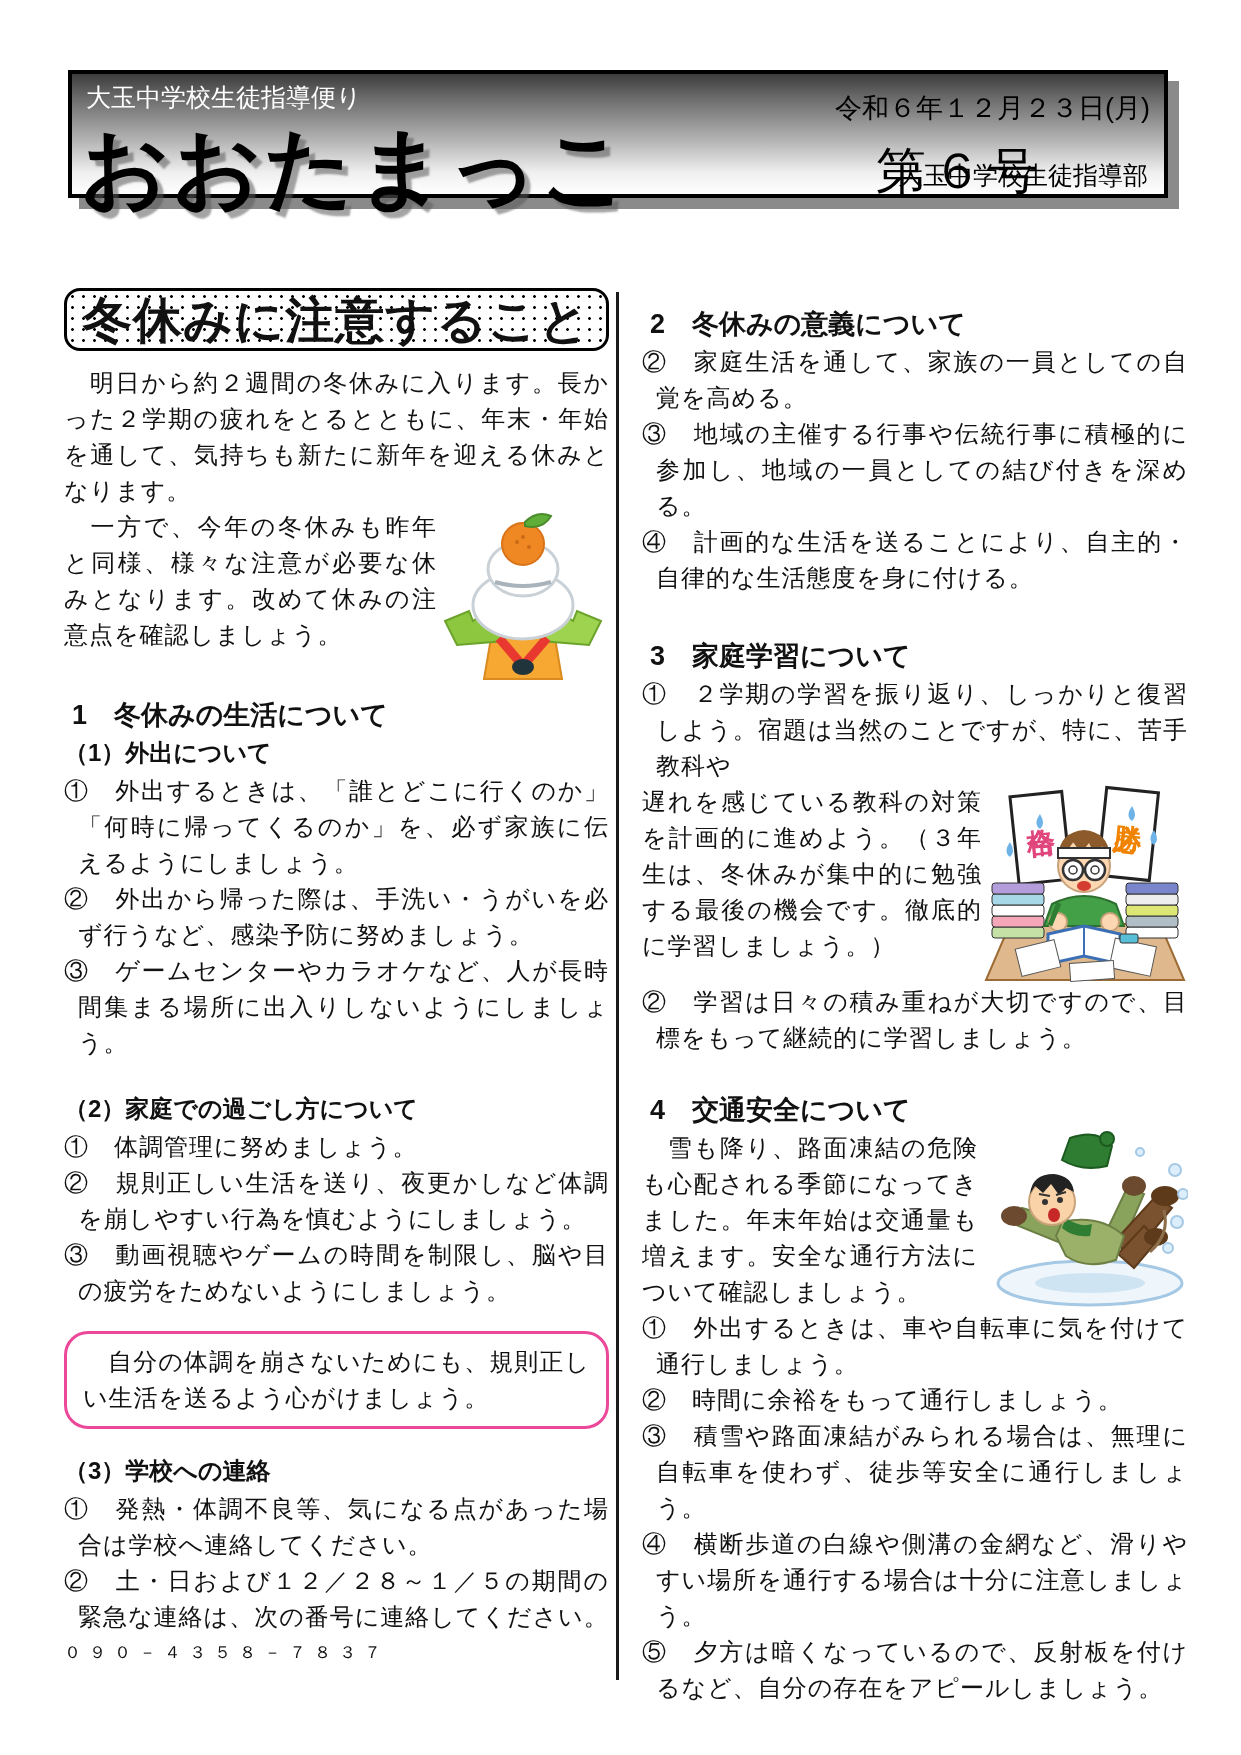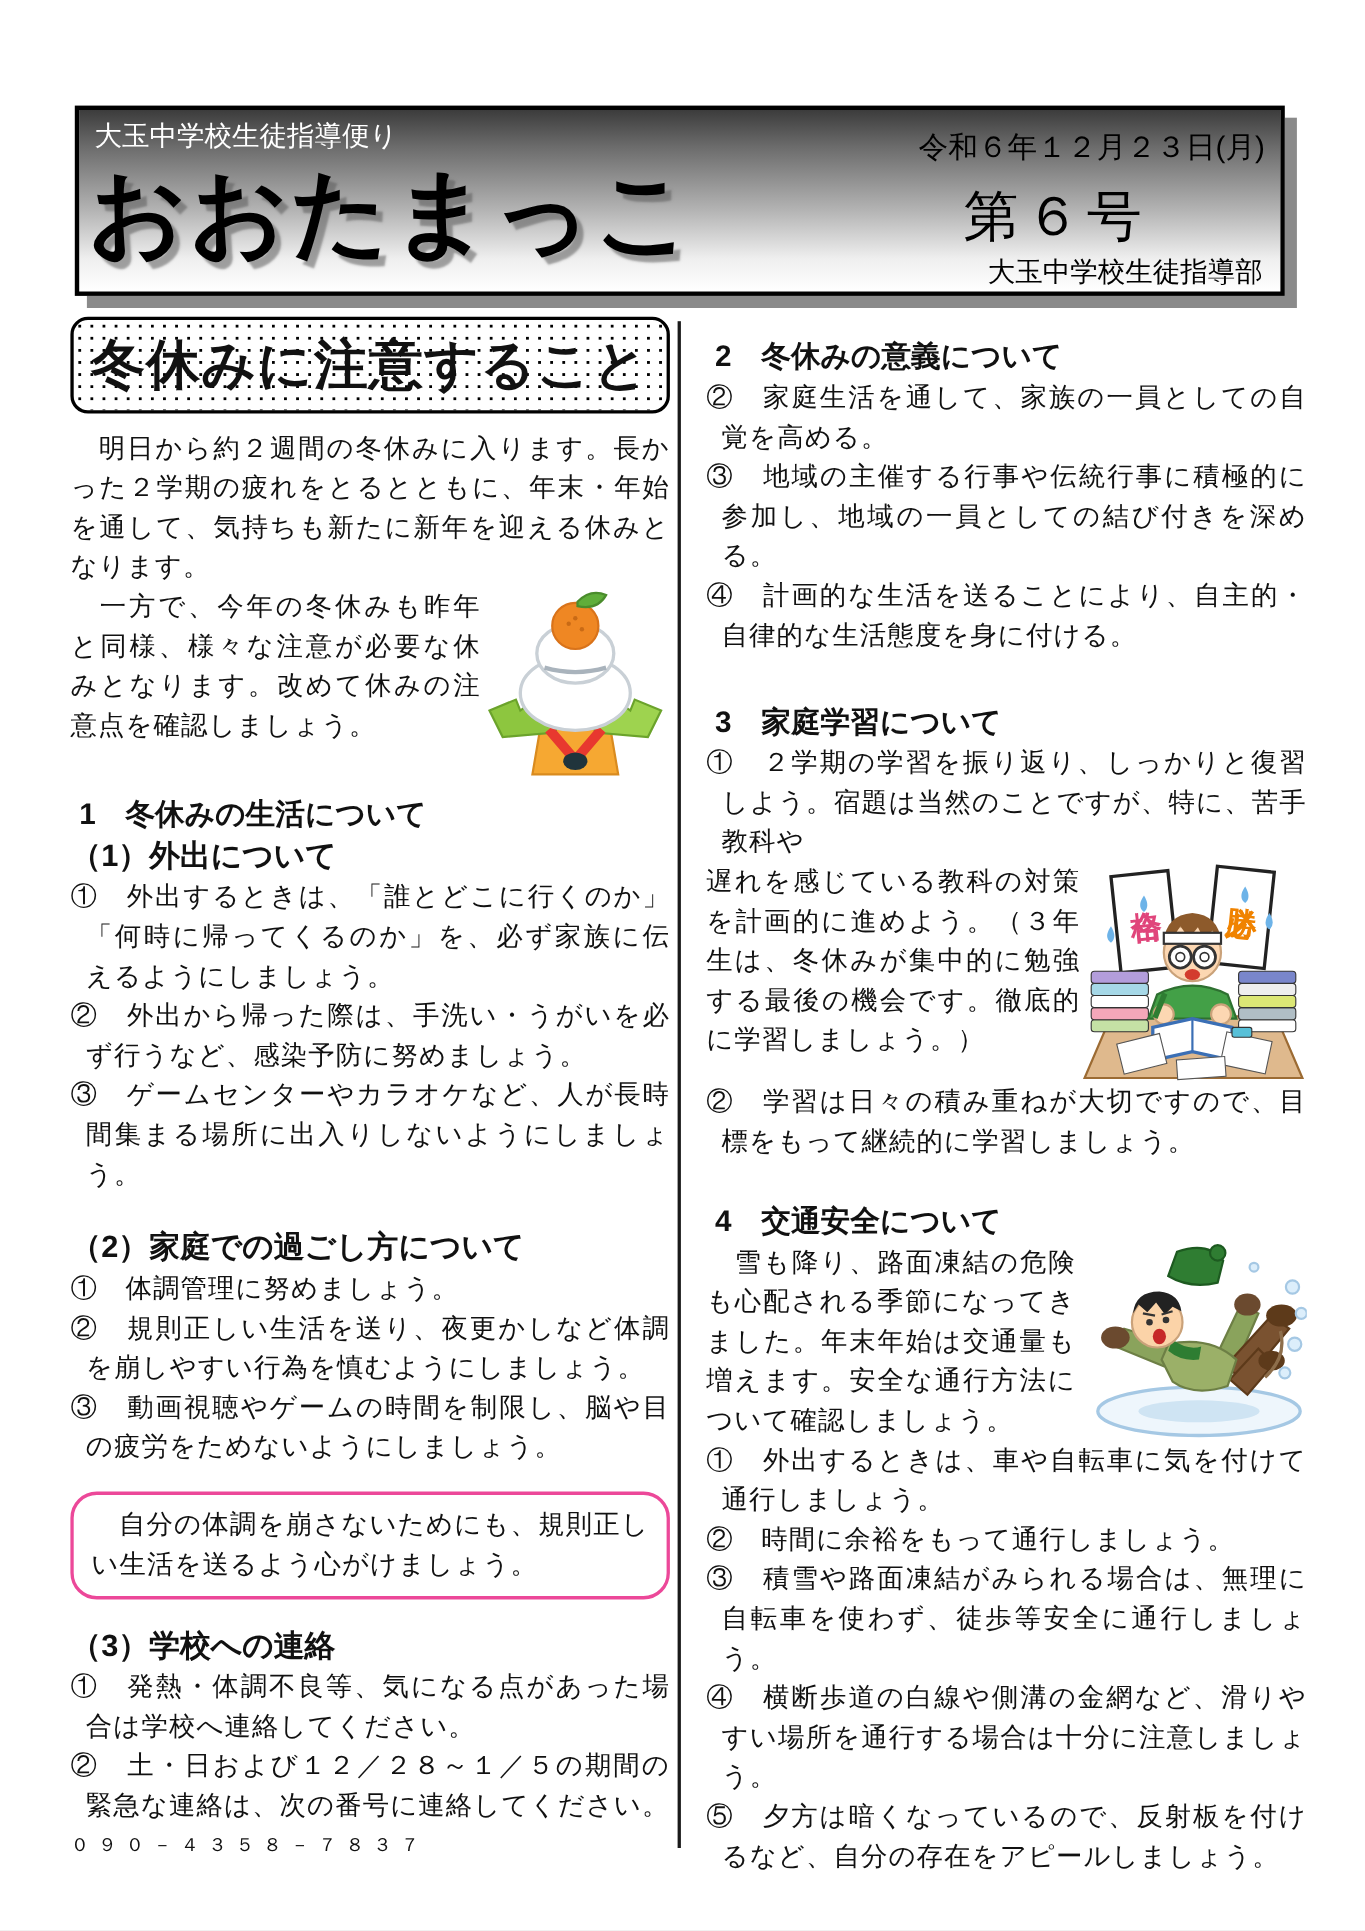--- a/index.html
+++ b/index.html
@@ -1,19 +1,19 @@
 <!DOCTYPE html>
 <html><head>
 <meta charset="utf-8">
 <style>
   html,body{margin:0;padding:0;background:#e8e8e8;}
   .page{position:relative;width:1241px;height:1755px;background:#ffffff;overflow:hidden;
         font-family:"Liberation Serif","DejaVu Serif",serif;color:#111;}
   
-  .header-box{position:absolute;left:68px;top:96px;width:1100px;height:173px;box-sizing:border-box;
+  .header-box{position:absolute;left:68px;top:70px;width:1100px;height:128px;box-sizing:border-box;
       border:4px solid #000;
       background:linear-gradient(180deg,#3c3c3c 0%,#6b6b6b 20%,#b3b3b3 55%,#efefef 82%,#ffffff 100%);
       box-shadow:11px 11px 0 #8a8a8a;}
   .newsletter-label{position:absolute;left:14px;top:7px;color:#fff;font-size:25px;
       font-family:"Liberation Sans","DejaVu Sans",sans-serif;}
   .paper-title{position:absolute;left:8px;top:44px;font-size:88px;line-height:100px;font-weight:900;
       font-family:"Liberation Sans","DejaVu Sans",sans-serif;letter-spacing:2px;color:#000;
       text-shadow:6px 6px 2px rgba(90,90,90,.55);white-space:nowrap;}
   .header-right{position:absolute;right:14px;top:16px;width:380px;
       font-family:"Liberation Sans","DejaVu Sans",sans-serif;color:#000;}
@@ -21,32 +21,32 @@
   .header-issue{font-size:50px;margin-top:12px;text-align:center;letter-spacing:6px;}
   .header-publisher{position:absolute;right:16px;bottom:2px;font-size:25px;color:#000;
       font-family:"Liberation Sans","DejaVu Sans",sans-serif;}
   
   .divider{position:absolute;left:616px;top:292px;width:3px;height:1388px;background:#1a1a1a;}
   .col{position:absolute;font-size:24px;line-height:36px;text-align:justify;}
   .col p{margin:0;}
   .col-left{left:64px;top:288px;width:545px;}
   .col-right{left:642px;top:296px;width:546px;}
   
-  .headline-box{box-sizing:border-box;width:545px;height:88px;border:3px solid #000;border-radius:16px;
+  .headline-box{box-sizing:border-box;width:545px;height:63px;border:3px solid #000;border-radius:16px;
       display:flex;align-items:center;justify-content:center;margin-bottom:14px;
       background-image:radial-gradient(circle,#000 1.3px,transparent 1.5px);background-size:11px 11px;}
   .headline-text{font-size:49px;font-weight:900;letter-spacing:1px;
       font-family:"Liberation Sans","DejaVu Sans",sans-serif;}
   .para{letter-spacing:1px;}
   .media-row{display:flex;margin-top:0;}
   .media-text{flex:1 1 auto;}
   .media-img{flex:0 0 auto;}
   .sec-heading{margin:10px 0 2px;padding-left:8px;font-size:27px;line-height:36px;font-weight:bold;
       font-family:"Liberation Sans","DejaVu Sans",sans-serif;}
-  .sub-heading{margin:2px 0 2px;font-size:28px;line-height:36px;font-weight:bold;
+  .sub-heading{margin:2px 0 2px;font-size:24px;line-height:36px;font-weight:bold;
       font-family:"Liberation Sans","DejaVu Sans",sans-serif;}
   .mt30{margin-top:30px;} .mt28{margin-top:42px;} .mt36{margin-top:36px;}
   .item{margin:4px 0;margin-left:28px;padding-left:14px;text-indent:-14px;letter-spacing:1px;}
   .item-cont{margin-left:42px;letter-spacing:1px;}
   .note-box{box-sizing:border-box;border:3px solid #ec4899;border-radius:24px;
       padding:10px 16px;margin:22px 0 24px;}
   .phone{margin-left:48px;margin-top:6px;font-size:17px;letter-spacing:8px;}
 </style>
 </head>
 <body>

